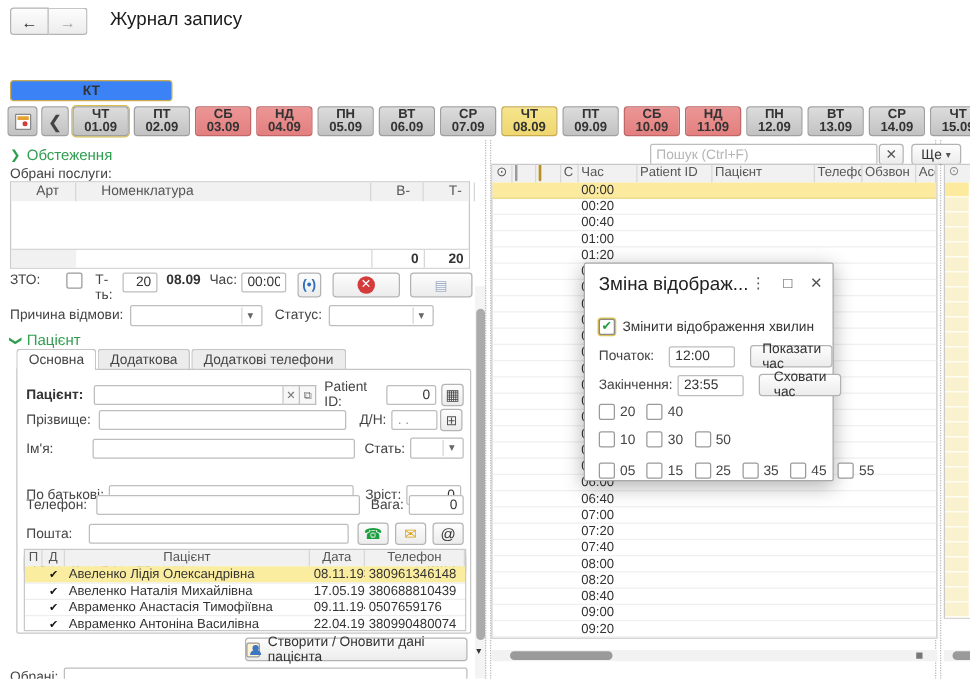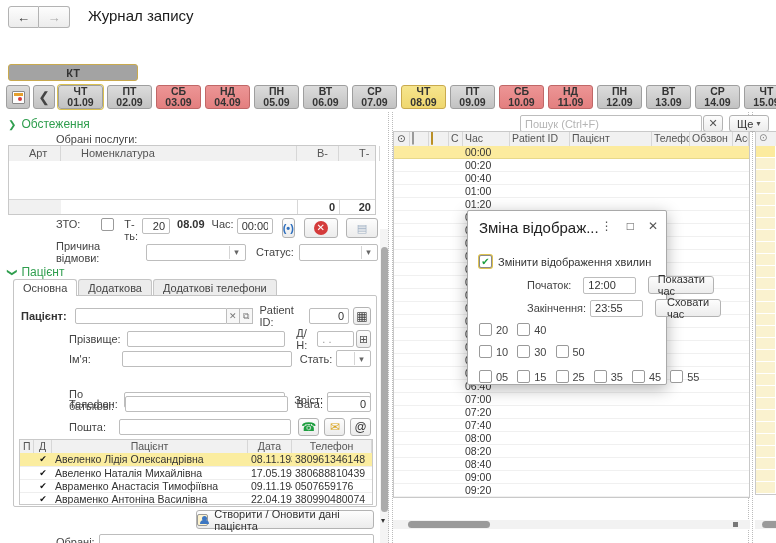--- a/index.html
+++ b/index.html
@@ -21,41 +21,41 @@
   .green-sec .chev { font-size:10px; }
 
   
   .navgrp { position:absolute; left:8px; top:6px; display:flex; }
   .navgrp .btn { width:31px; height:22px; font-size:13px; border-radius:0; }
   .navgrp .btn:first-child { border-radius:3px 0 0 3px; }
   .navgrp .btn:last-child { border-radius:0 3px 3px 0; border-left:none; color:#aaa; }
   .pagetitle { position:absolute; left:88px; top:7px; font-size:15px; color:#1a1a1a; }
 
   
-  .kt-btn { position:absolute; left:8px; top:64px; width:130px; height:17px; background:#a3a3a3;
+  .kt-btn { position:absolute; left:8px; top:64px; width:130px; height:17px; background:#3b82f6;
             border:1px solid #c9aa4e; border-radius:3px; font-weight:bold; display:flex; align-items:center; justify-content:center; }
   .daybar-btn { position:absolute; top:85px; height:24px; background:linear-gradient(#dcdcdc,#c2c2c2);
                 border:1px solid #9f9f9f; border-radius:3px; display:flex; align-items:center; justify-content:center; }
   #cal-btn { left:6px; width:24px; }
   #prev-btn { left:33px; width:22px; font-size:14px; color:#444; font-weight:bold; }
   .cal-glyph { width:13px; height:13px; background:#fdfdfd; border:1px solid #888; border-radius:1px; position:relative; }
   .cal-glyph::before { content:""; position:absolute; left:1px; top:1px; right:1px; height:3px; background:#e5a02d; }
   .cal-glyph::after { content:""; position:absolute; right:2px; bottom:2px; width:4px; height:4px; background:#d43b3b; border-radius:50%; }
   #day-tabs { position:absolute; left:58px; top:85px; height:24px; width:718px; display:flex; }
   .day-tab { width:45px; height:24px; margin-right:4px; flex:none; border-radius:3px; border:1px solid #9f9f9f;
              display:flex; flex-direction:column; align-items:center; justify-content:center; line-height:11px;
              font-size:10.5px; font-weight:bold; color:#333; background:linear-gradient(#dcdcdc,#c2c2c2); }
   .day-tab.red { background:linear-gradient(#ec9595,#e37f7f); border-color:#c06767;align-items:center; }
   .day-tab.selected { background:linear-gradient(#f6e58d,#efd76f); border-color:#c9aa4e; }
   .day-tab.focus { box-shadow:0 0 0 1px #d9c050; }
 
   
   #left { position:absolute; left:0; top:112px; width:390px; bottom:0; }
   .sec-exam { position:absolute; left:8px; top:5px; }
-  .lbl { color:#444;margin-left:48px; }
+  .lbl { color:#444; }
   .services-lbl { position:absolute; left:8px; top:21px; }
   .svc-table { position:absolute; left:8px; top:33px; width:368px; height:70px; border:1px solid #c9c9c9; background:#fff; }
   .svc-head, .svc-foot { display:grid; grid-template-columns:52px 236px 42px 1fr; background:#f1f1f1; height:15px; }
   .svc-head > div { border-right:1px solid #d7d7d7; padding:1px 20px; color:#555; overflow:hidden; }
   .svc-body { height:38px; }
   .svc-foot { position:absolute; left:0; right:0; bottom:0; border-top:1px solid #d7d7d7; }
   .svc-foot .num { background:#fff; font-weight:bold; text-align:right; padding:1px 4px; border-left:1px solid #d7d7d7; }
 
   .row-zto { position:absolute; left:8px; top:106px; width:370px; height:20px; display:flex; align-items:flex-start; }
   .row-refusal { position:absolute; left:8px; top:131px; width:370px; height:18px; display:flex; align-items:center; }
@@ -664,20 +664,32 @@
             <div></div>
             <div></div>
             <div></div>
             <div></div>
           </div>
           <div class="srow norm">
             <div></div>
             <div></div>
             <div></div>
             <div></div>
+            <div>06:00</div>
+            <div></div>
+            <div></div>
+            <div></div>
+            <div></div>
+            <div></div>
+          </div>
+          <div class="srow norm">
+            <div></div>
+            <div></div>
+            <div></div>
+            <div></div>
             <div>06:40</div>
             <div></div>
             <div></div>
             <div></div>
             <div></div>
             <div></div>
           </div>
           <div class="srow norm">
             <div></div>
             <div></div>

